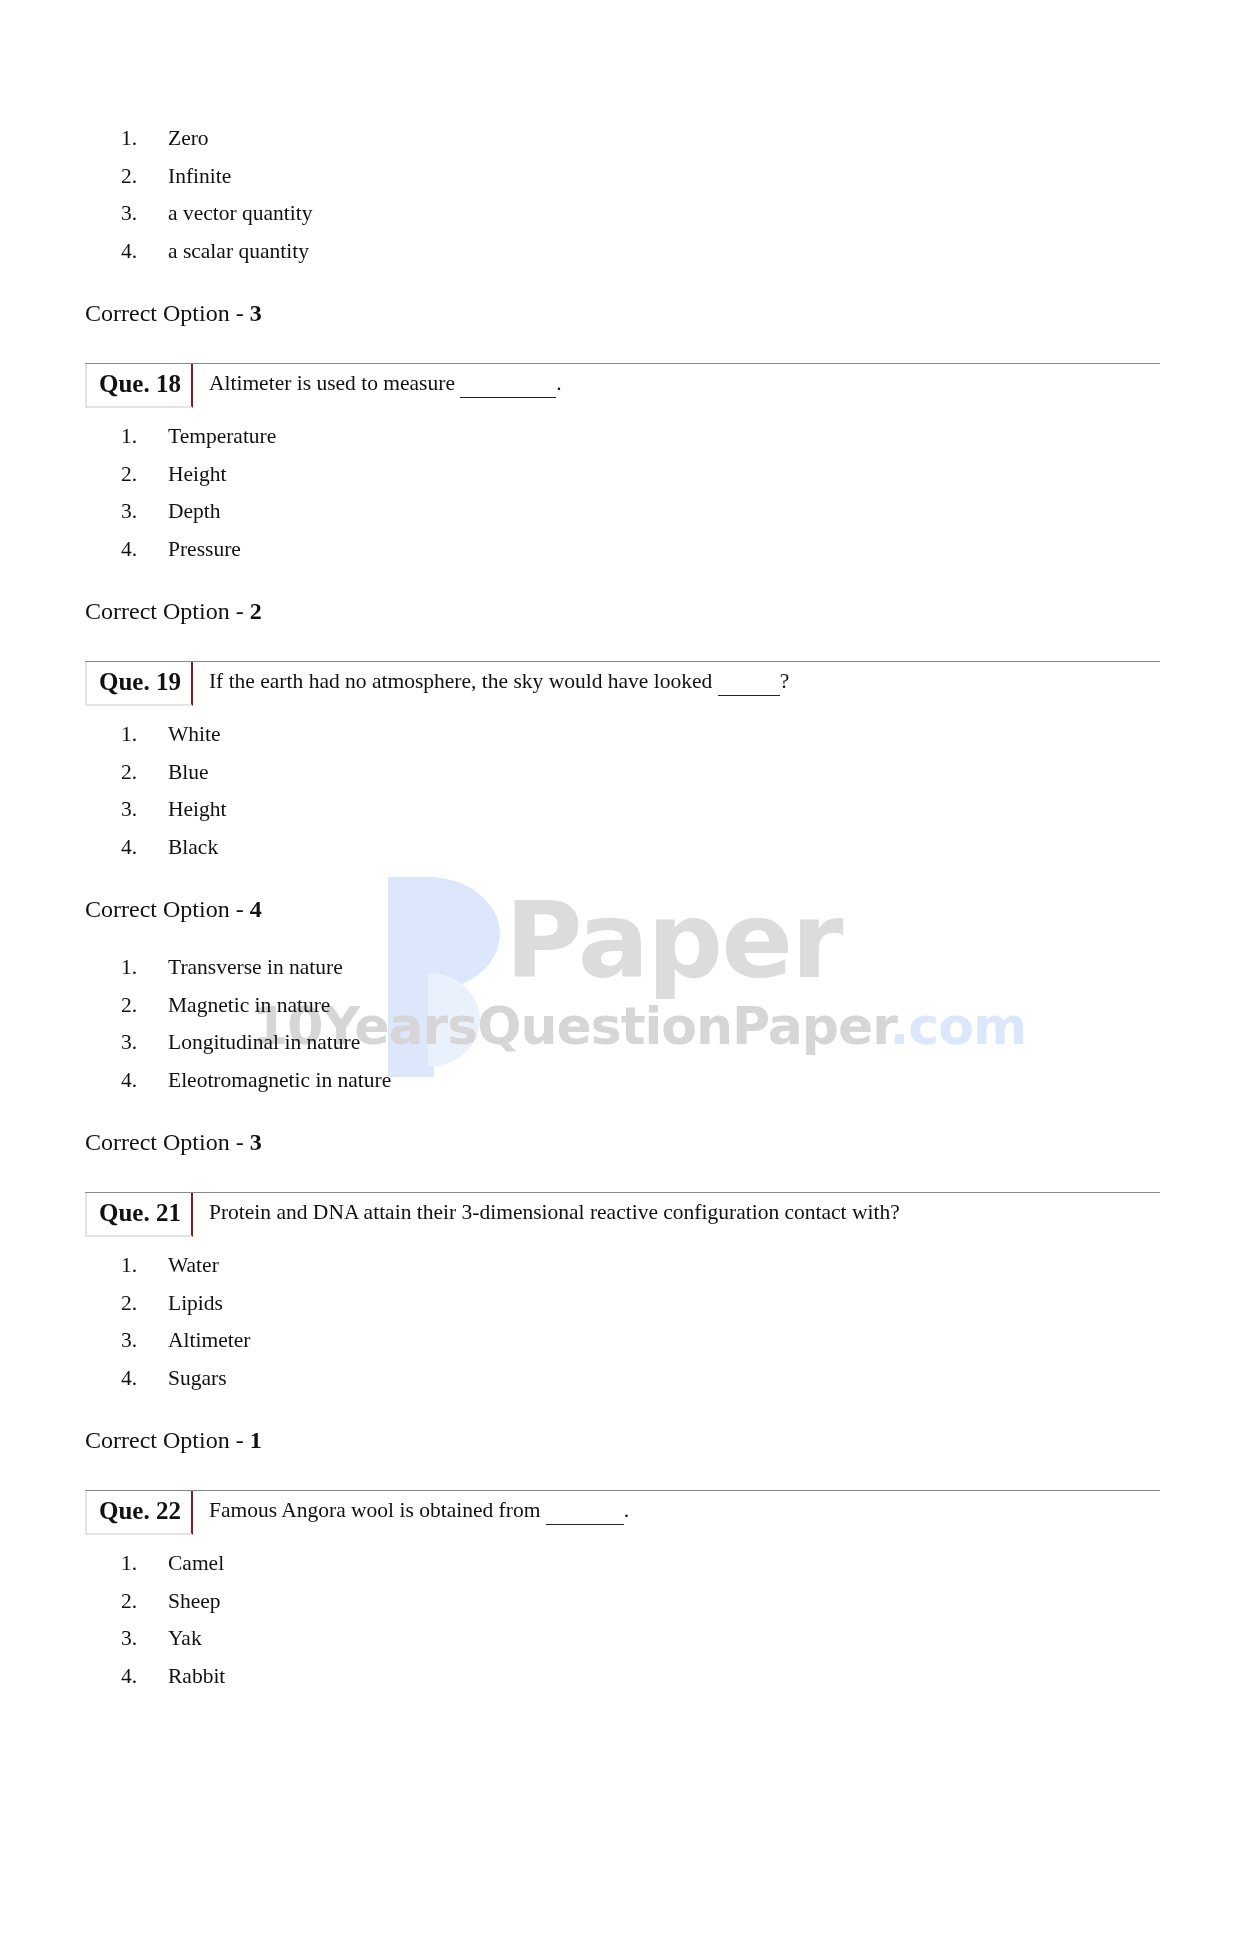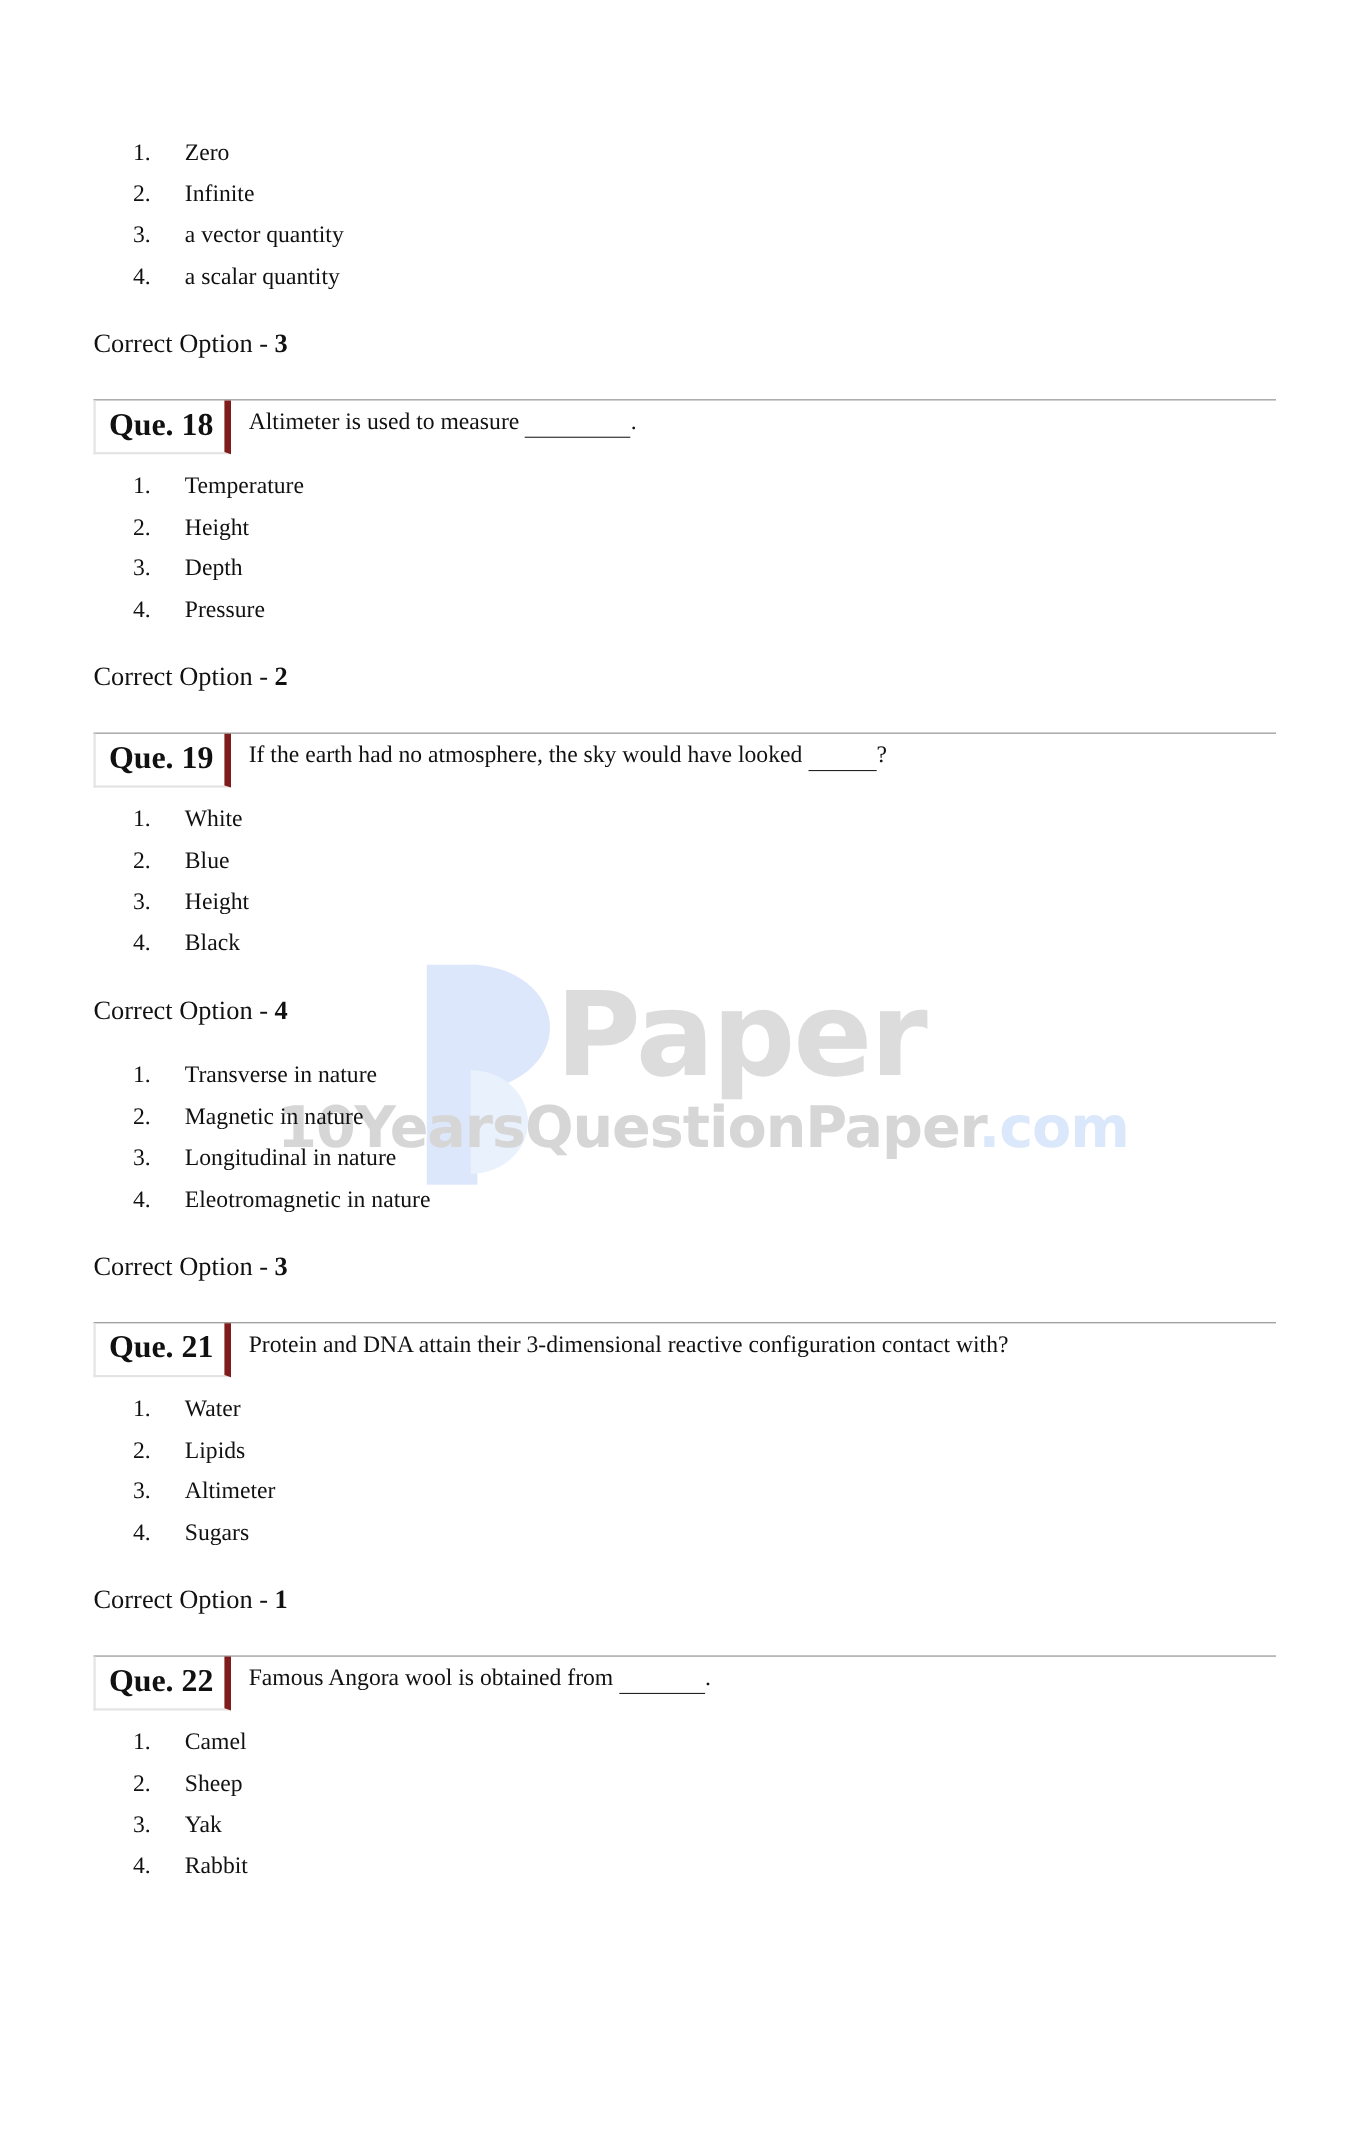--- a/index.html
+++ b/index.html
@@ -116,25 +116,25 @@
     border-top: 1px solid #8a8a8a;
     padding-top: 0;
     margin: 0;
     display: flex;
     align-items: stretch;
   }
   .qhead-tag {
     min-width: 96px;
     box-sizing: border-box;
     border-left: 2px solid #e4e4e4;
-    border-right: 6px solid #7f1d1d;
+    border-right: 2px solid #7f1d1d;
     border-bottom: 2px solid #e4e4e4;
     padding: 6px 10px 8px 12px;
     font-weight: bold;
-    font-size: 29px;
+    font-size: 25px;
     white-space: nowrap;
   }
   .qhead-text {
     padding: 7px 0 8px 16px;
     font-size: 21.5px;
     line-height: 1.2;
   }
   .blank {
     display: inline-block;
     border-bottom: 1.4px solid #222;

